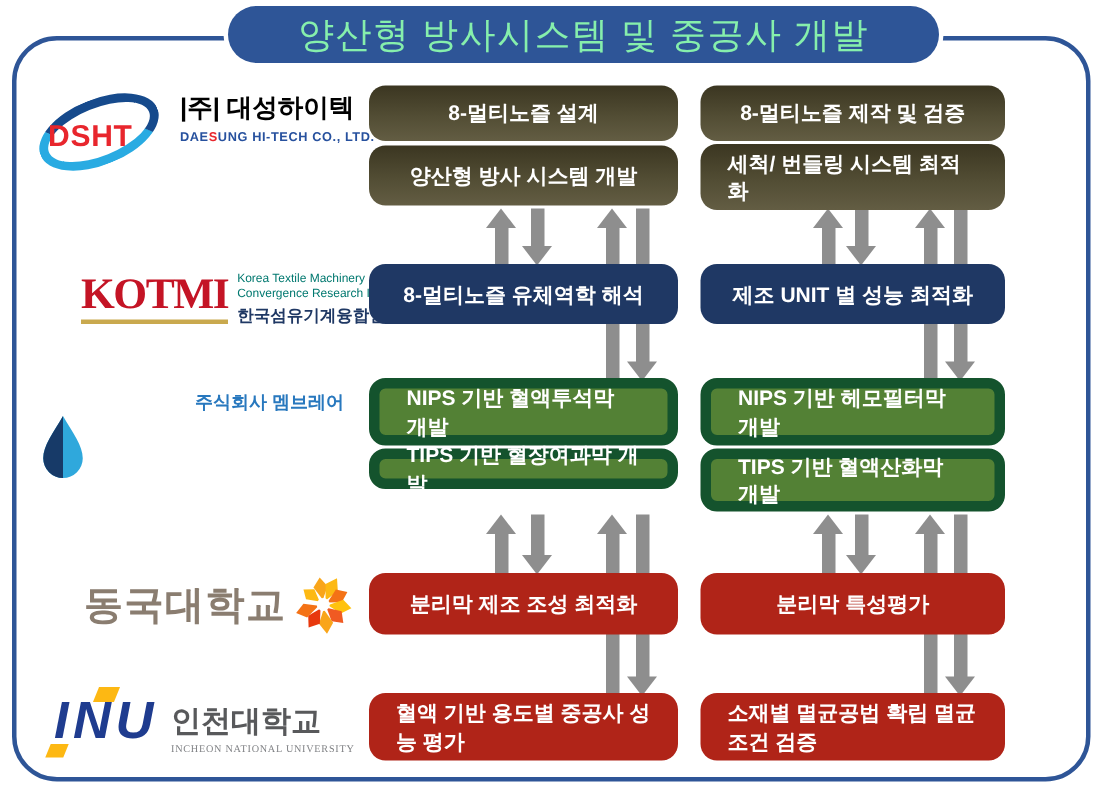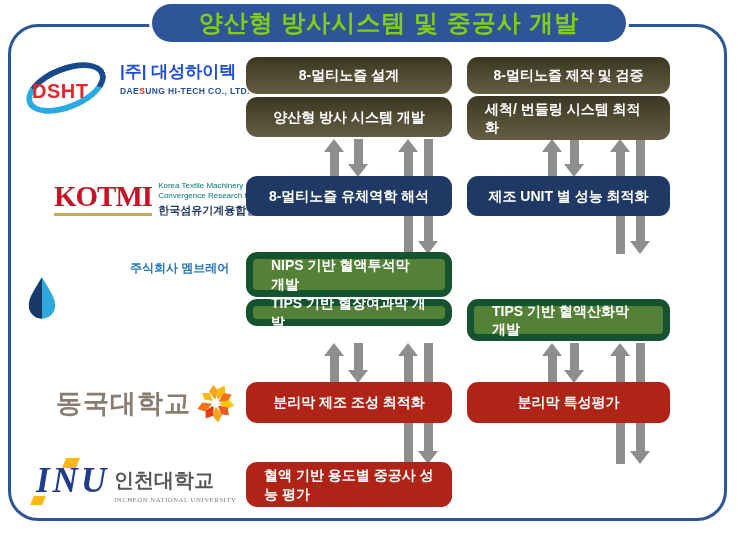--- a/index.html
+++ b/index.html
@@ -11,21 +11,21 @@
   .frame{
     position:absolute;left:8px;top:24px;width:719px;height:497px;
     border:3px solid #2E5597;border-radius:30px;box-sizing:border-box;z-index:0;
   }
   
   .title-pill{
     position:absolute;left:152px;top:4px;width:474px;height:38px;z-index:3;
     background:#2E5597;border-radius:20px;box-shadow:0 0 0 3px #fff;
     display:flex;align-items:center;justify-content:center;
   }
-  .title-pill span{color:#84cc16;font-size:24px;font-weight:bold;letter-spacing:1px;}
+  .title-pill span{color:#86efac;font-size:24px;font-weight:normal;letter-spacing:1px;}
   
   .bx{
     position:absolute;z-index:2;border-radius:11px;color:#fff;font-weight:bold;
     font-size:14px;line-height:1.3;display:flex;align-items:center;justify-content:center;
     text-align:left;padding:2px 18px;box-sizing:border-box;
   }
   .olive{background:linear-gradient(180deg,#3B3621 0%,#524D34 55%,#635D43 100%);}
   .navy {background:#1F3864;}
   .green{background:#538135;border:7px solid #14532d;}
   .red  {background:#B02418;}
@@ -42,21 +42,21 @@
   
   .logo{position:absolute;z-index:2;}
   
   .dsht{left:22px;top:60px;width:212px;height:78px;display:flex;align-items:flex-start;}
   .dsht-mark{position:relative;width:96px;height:64px;flex:0 0 auto;}
   .dsht-ellipse{position:absolute;left:2px;top:6px;width:84px;height:44px;border-radius:50%;
     border:6px solid #164A8C;border-left-color:#29ABE2;border-bottom-color:#29ABE2;
     transform:rotate(-22deg);box-sizing:border-box;}
   .dsht-abbr{position:absolute;left:10px;top:20px;color:#E8262D;font-size:20px;font-weight:bold;letter-spacing:.5px;}
   .dsht-text{margin-left:2px;}
-  .dsht-kr{color:#1d4ed8;font-size:17px;font-weight:bold;white-space:nowrap;}
+  .dsht-kr{color:#000000;font-size:17px;font-weight:bold;white-space:nowrap;}
   .dsht-en{color:#27519E;font-size:8.5px;font-weight:bold;letter-spacing:.4px;margin-top:3px;white-space:nowrap;}
   .dsht-en .s-red{color:#E8262D;}
   
   .kotmi{left:30px;top:170px;width:205px;height:58px;display:flex;align-items:center;margin-left:24px;}
   .kotmi-abbr{font-family:"Liberation Serif","DejaVu Serif",serif;font-weight:bold;font-size:29px;
     color:#C41425;letter-spacing:-1px;border-bottom:3px solid #C9A94E;padding-bottom:2px;line-height:1;}
   .kotmi-text{margin-left:6px;}
   .kotmi-en{color:#00786F;font-size:8px;line-height:1.25;white-space:nowrap;}
   .kotmi-kr{color:#1F3864;font-size:11px;font-weight:bold;margin-top:2px;white-space:nowrap;}
   
@@ -64,21 +64,21 @@
   .mem-kr{position:absolute;left:104px;top:2px;color:#2878BE;font-size:12px;font-weight:bold;white-space:nowrap;}
   .mem-row{position:absolute;left:0;top:18px;display:flex;align-items:center;}
   .mem-name{font-size:27px;font-weight:bold;letter-spacing:.5px;margin-left:4px;white-space:nowrap;}
   .mem-name .dark{color:#173A68;}
   .mem-name .light{color:#2FA8DC;}
   
   .dongguk{left:56px;top:374px;width:180px;height:58px;display:flex;align-items:center;}
   .dg-kr{color:#8A7D70;font-size:26px;font-weight:bold;letter-spacing:1px;white-space:nowrap;}
   
   .inu{left:34px;top:455px;width:205px;height:60px;display:flex;align-items:center;}
-  .inu-mark{position:relative;width:76px;height:48px;flex:0 0 auto;font-family:Liberation Serif, serif;}
+  .inu-mark{position:relative;width:76px;height:48px;flex:0 0 auto;}
   .inu-letters{position:absolute;left:2px;top:2px;color:#1F3C8F;font-size:35px;font-weight:bold;
     letter-spacing:3px;font-style:italic;line-height:1;}
   .inu-flag{position:absolute;background:#FDB813;transform:skewX(-22deg);}
   .inu-flag.f1{left:30px;top:-3px;width:14px;height:10px;}
   .inu-flag.f2{left:-2px;bottom:4px;width:12px;height:9px;}
   .inu-text{margin-left:4px;}
   .inu-kr{color:#58595B;font-size:20px;font-weight:bold;white-space:nowrap;}
   .inu-en{color:#808285;font-size:6.8px;font-family:"Liberation Serif","DejaVu Serif",serif;
     letter-spacing:.5px;margin-top:2px;white-space:nowrap;}
 </style>
@@ -177,16 +177,18 @@
   <div class="bx olive" style="left:246px;top:97px;width:206px;height:40px">양산형 방사 시스템 개발</div>
   <div class="bx navy" style="left:246px;top:176px;width:206px;height:40px">8-멀티노즐 유체역학 해석</div>
   <div class="bx green" style="left:246px;top:252px;width:206px;height:45px">NIPS 기반 혈액투석막 개발</div>
   <div class="bx green" style="left:246px;top:299px;width:206px;height:27px">TIPS 기반 혈장여과막 개발</div>
   <div class="bx red" style="left:246px;top:382px;width:206px;height:41px">분리막 제조 조성 최적화</div>
   <div class="bx red" style="left:246px;top:462px;width:206px;height:45px">혈액 기반 용도별 중공사 성능 평가</div>
 
   <div class="bx olive" style="left:467px;top:57px;width:203px;height:37px">8-멀티노즐 제작 및 검증</div>
   <div class="bx olive" style="left:467px;top:96px;width:203px;height:44px">세척/ 번들링 시스템 최적화</div>
   <div class="bx navy" style="left:467px;top:176px;width:203px;height:40px">제조 UNIT 별 성능 최적화</div>
+  <div class="bx green" style="left:467px;top:252px;width:203px;height:45px">NIPS 기반 헤모필터막 개발</div>
   <div class="bx green" style="left:467px;top:299px;width:203px;height:42px">TIPS 기반 혈액산화막 개발</div>
   <div class="bx red" style="left:467px;top:382px;width:203px;height:41px">분리막 특성평가</div>
+  <div class="bx red" style="left:467px;top:462px;width:203px;height:45px">소재별 멸균공법 확립 멸균조건 검증</div>
 
 </div>
 
 </body></html>

